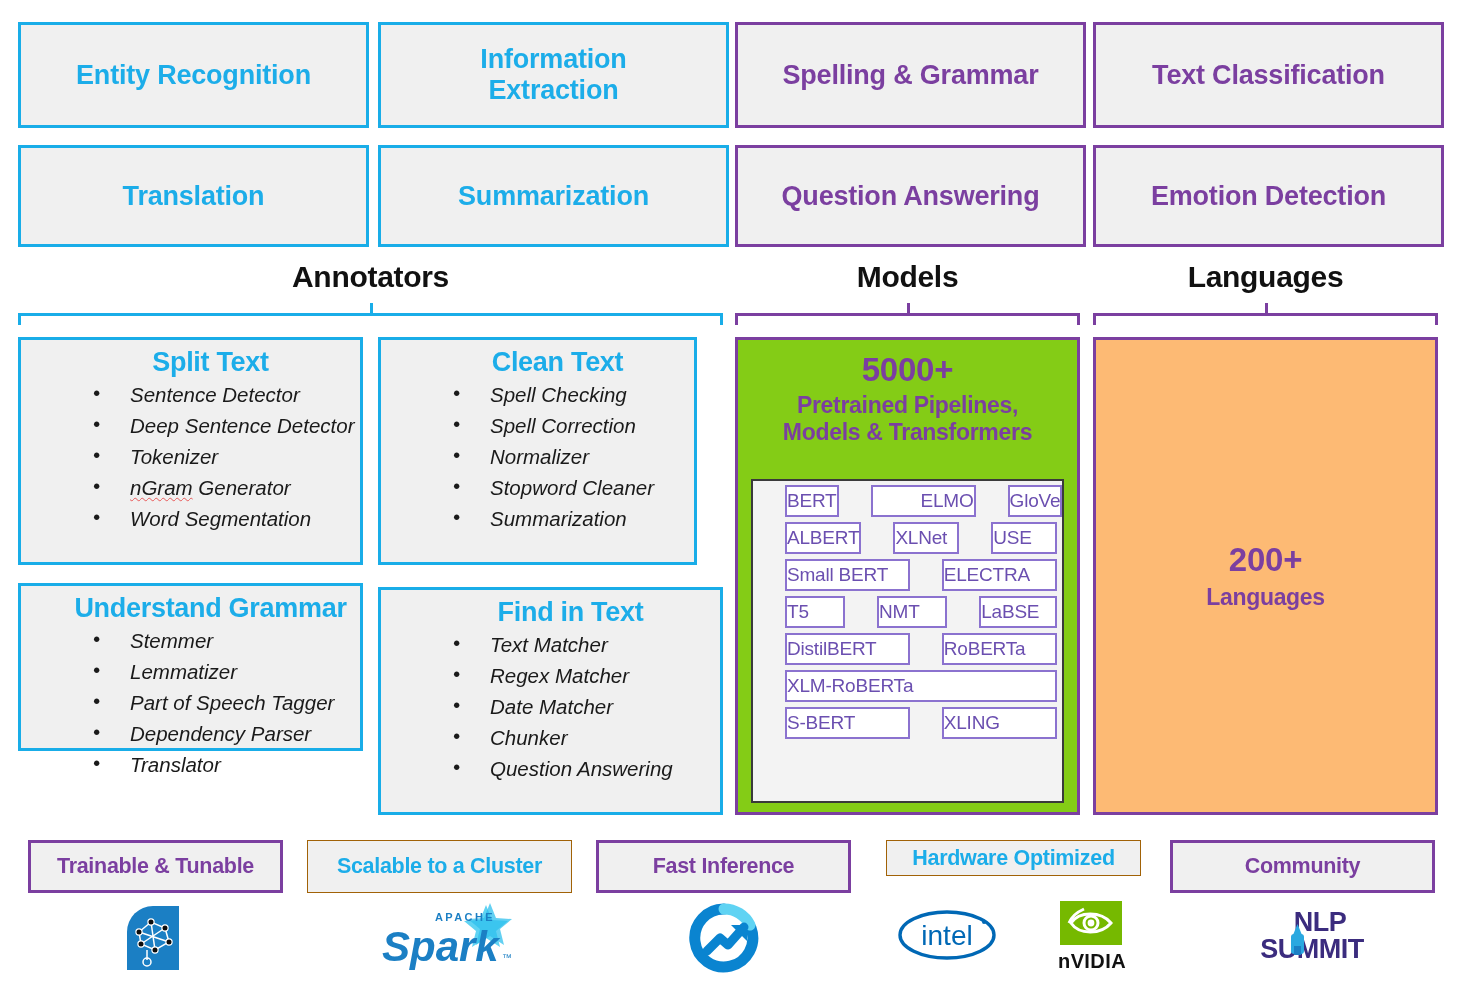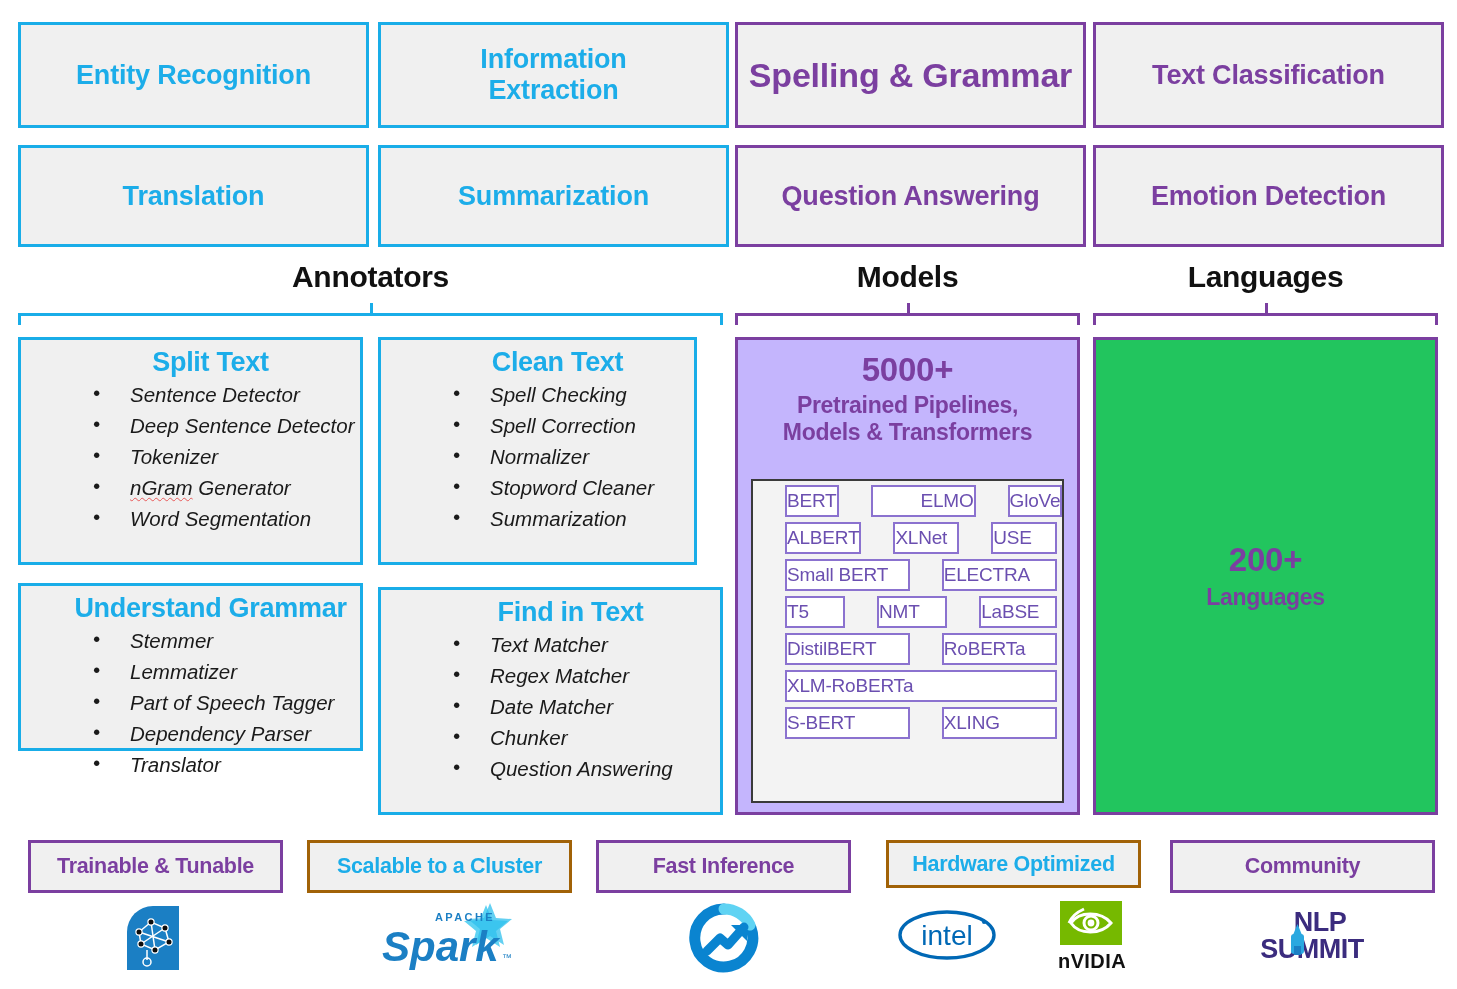--- a/index.html
+++ b/index.html
@@ -116,21 +116,21 @@
     text-decoration: underline;
     text-decoration-style: wavy;
     text-decoration-color: #e85a5a;
     text-decoration-thickness: 1px;
     text-underline-offset: 2px;
   }
 
   
   .models-box {
     position: absolute;
-    background: #c4b5fd;
+    background: #84cc16;
     border: 3px solid #7B3FA0;
     box-sizing: border-box;
   }
   .models-count {
     text-align: center;
     color: #7B3FA0;
     font-weight: bold;
     font-size: 33px;
     margin-top: 11px;
     letter-spacing: -0.2px;
@@ -171,21 +171,21 @@
     box-sizing: border-box;
     white-space: nowrap;
     letter-spacing: -0.2px;
     line-height: 23px;
     margin-left: 27px;
   }
 
   
   .lang-box {
     position: absolute;
-    background: #22c55e;
+    background: #fdba74;
     border: 3px solid #7B3FA0;
     box-sizing: border-box;
     display: flex;
     flex-direction: column;
     align-items: center;
     justify-content: center;
   }
   .lang-count {
     color: #7B3FA0;
     font-weight: bold;
@@ -205,21 +205,21 @@
     position: absolute;
     background: #f0f0f0;
     display: flex;
     align-items: center;
     justify-content: center;
     font-weight: bold;
     font-size: 21.5px;
     box-sizing: border-box;
     letter-spacing: -0.3px;
   }
-  .badge.cyan   { border: 3px solid #a16207; color: #1CADE9; }
+  .badge.cyan   { border: 1px solid #a16207; color: #1CADE9; }
   .badge.purple { border: 3px solid #7B3FA0; color: #7B3FA0; }
 
   
   .logo-slot {
     position: absolute;
     display: flex;
     align-items: center;
     justify-content: center;
   }
 </style>
@@ -227,21 +227,21 @@
 <body>
 
 <div id="stage">
 
   <div class="task-box cyan" style="left:18px; top:22px; width:345px; height:100px; font-size:27px;">
     <span class="task-label">Entity Recognition</span>
   </div>
   <div class="task-box cyan" style="left:378px; top:22px; width:345px; height:100px; font-size:27px;">
     <span class="task-label" style="max-width:200px;">Information Extraction</span>
   </div>
-  <div class="task-box purple" style="left:735px; top:22px; width:345px; height:100px; font-size:34px;">
+  <div class="task-box purple" style="left:735px; top:22px; width:345px; height:100px; font-size:27px;">
     <span class="task-label">Spelling &amp; Grammar</span>
   </div>
   <div class="task-box purple" style="left:1093px; top:22px; width:345px; height:100px; font-size:27px;">
     <span class="task-label">Text Classification</span>
   </div>
 
   <div class="task-box cyan" style="left:18px; top:145px; width:345px; height:96px; font-size:27px;">
     <span class="task-label">Translation</span>
   </div>
   <div class="task-box cyan" style="left:378px; top:145px; width:345px; height:96px; font-size:27px;">
@@ -369,21 +369,21 @@
 
   <div class="badge purple" style="left:28px; top:840px; width:255px; height:53px;">
     <span>Trainable &amp; Tunable</span>
   </div>
   <div class="badge cyan" style="left:307px; top:840px; width:265px; height:53px;">
     <span>Scalable to a Cluster</span>
   </div>
   <div class="badge purple" style="left:596px; top:840px; width:255px; height:53px;">
     <span>Fast Inference</span>
   </div>
-  <div class="badge cyan" style="left:886px; top:840px; width:255px; height:48px;">
+  <div class="badge cyan" style="left:886px; top:840px; width:255px; height:36px;">
     <span>Hardware Optimized</span>
   </div>
   <div class="badge purple" style="left:1170px; top:840px; width:265px; height:53px;">
     <span>Community</span>
   </div>
 
   <div class="logo-slot" style="left:118px; top:900px; width:74px; height:76px;">
     <svg width="68" height="72" viewBox="0 0 68 72">
       <path d="M6 30 A26 26 0 0 1 32 4 L58 4 L58 68 L6 68 Z" fill="#1B7FC4"></path>
       <g stroke="#ffffff" stroke-width="1.5" fill="none">

